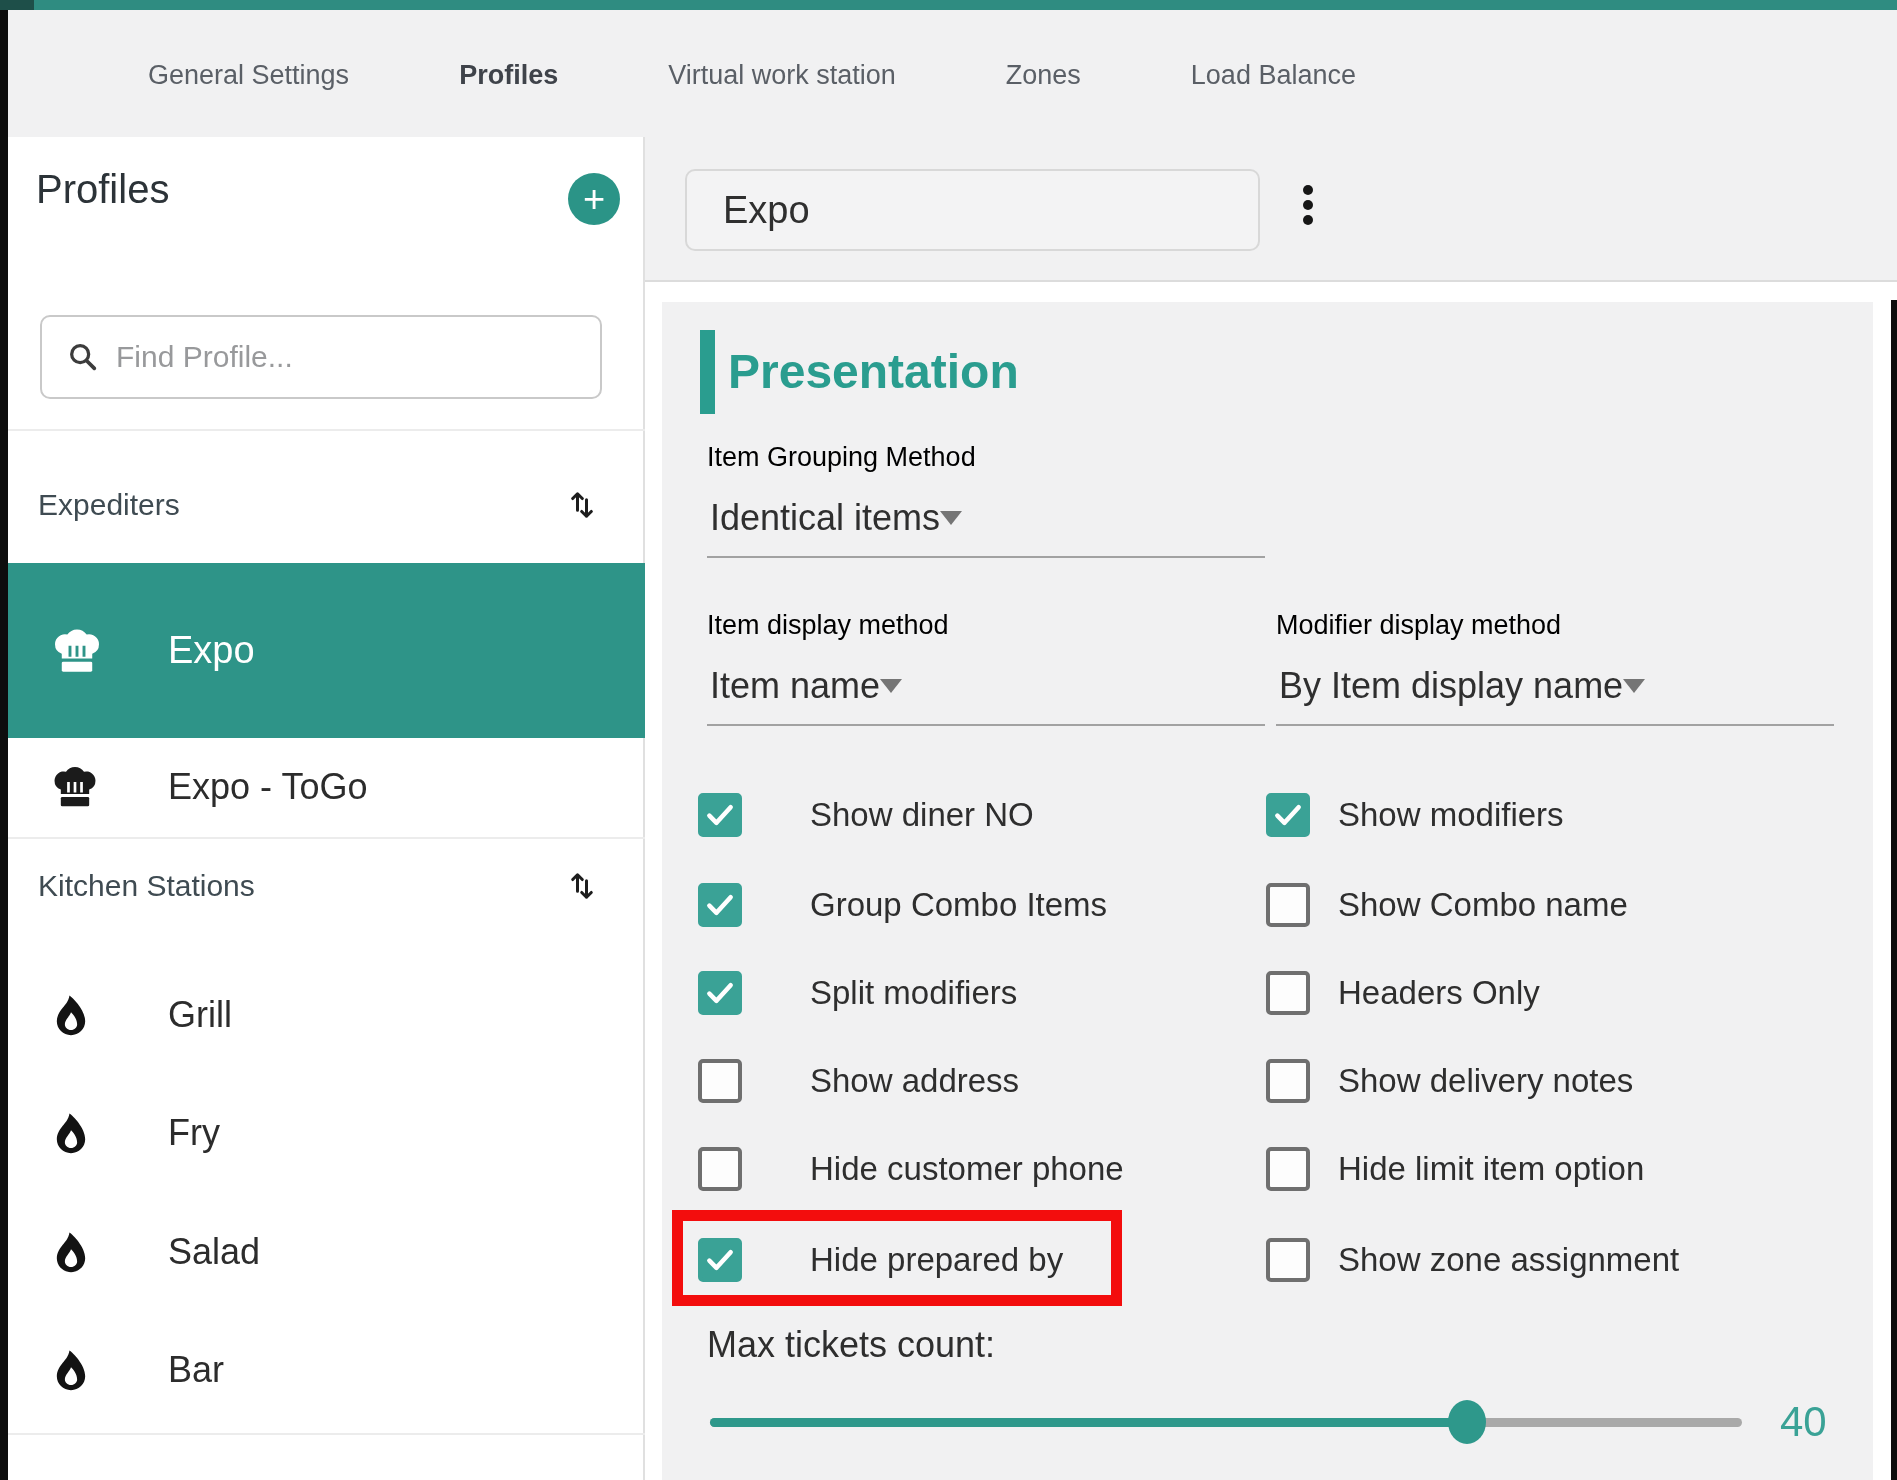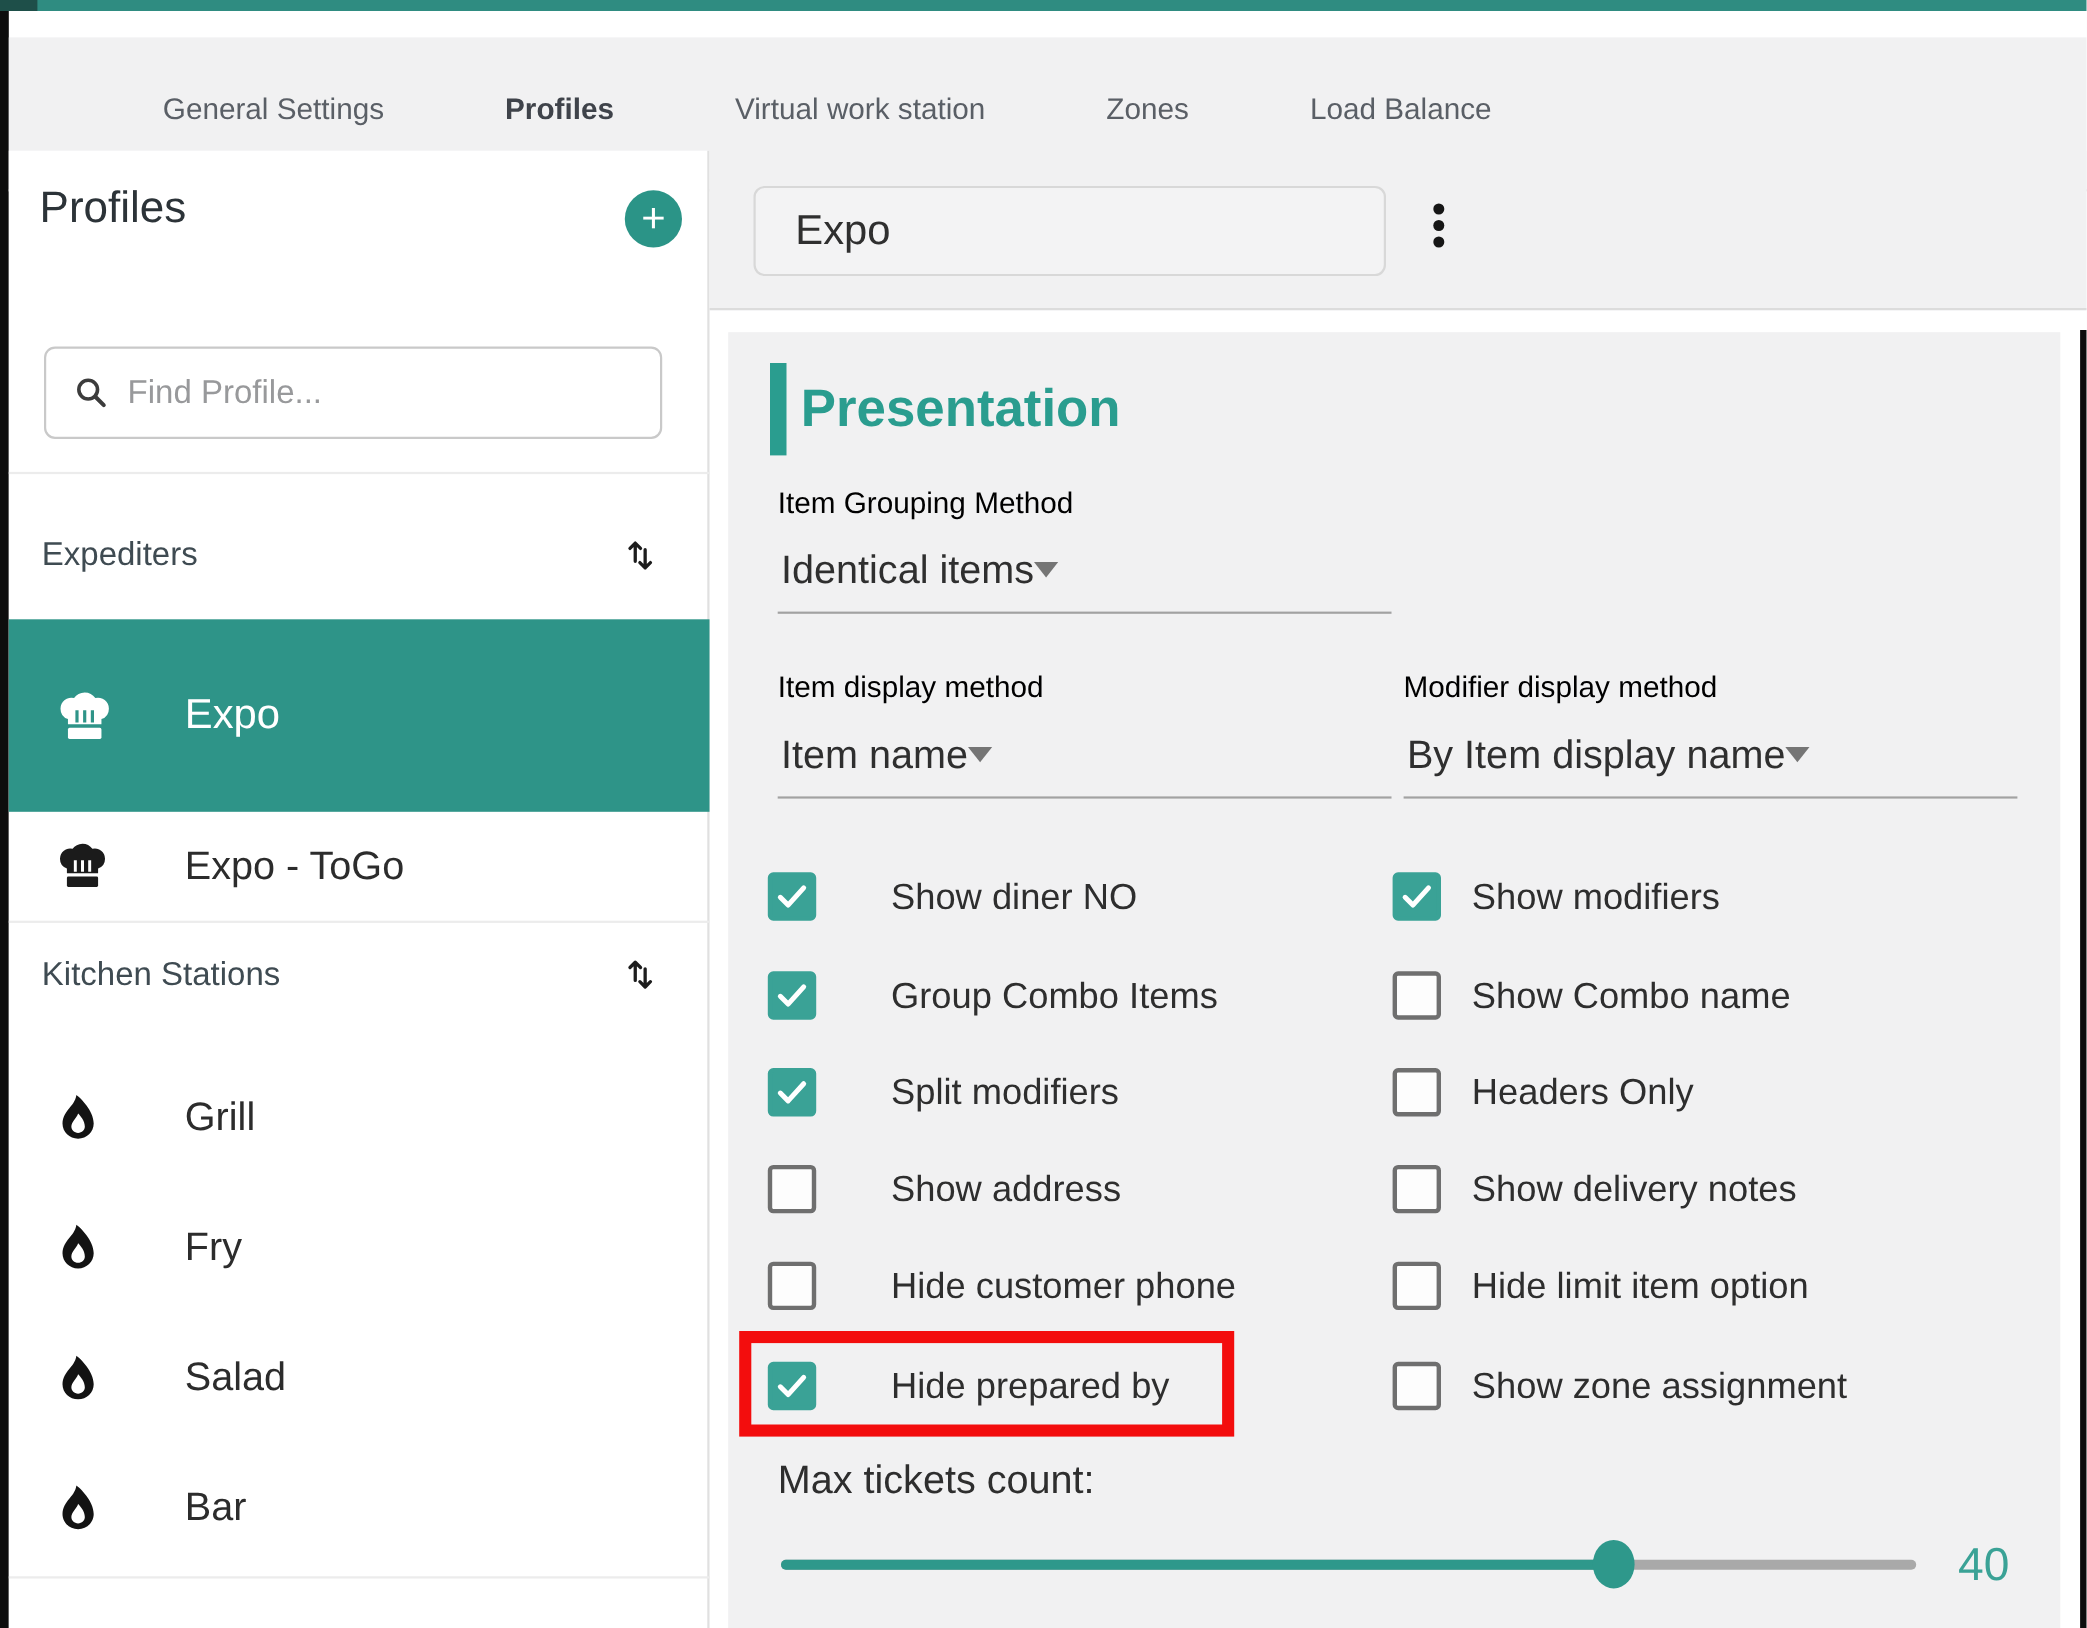--- a/index.html
+++ b/index.html
@@ -9,21 +9,21 @@
 
   
   #stage { position:relative; width:1897px; height:1480px; background:#fff; }
   .top-strip { left:0; top:0; width:1897px; height:10px; background:#2f8c81; }
   .top-strip-dark { left:0; top:0; width:34px; height:10px; background:#1e4f49; }
   .left-strip { left:0; top:10px; width:8px; height:1470px; background:#0d0d0d; }
   .right-strip { left:1891px; top:300px; width:6px; height:1180px; background:#0d0d0d; }
 
   
   .tabbar { left:8px; top:10px; width:1889px; height:140px; background:#f1f1f2;
-    border-bottom:2px solid #d9d9d9; display:flex; align-items:stretch; padding-left:85px;margin-top:24px; }
+    border-bottom:2px solid #d9d9d9; display:flex; align-items:stretch; padding-left:85px; }
   .tab { display:flex; align-items:center; padding:0 55px; font-size:27px; color:#5a5f66;
     cursor:pointer; border-bottom:7px solid transparent; }
   .tab.active { color:#3f434a; font-weight:bold; border-bottom-color:#2e9488; }
 
   
   .sidebar { left:8px; top:137px; width:637px; height:1343px; background:#ffffff;
     border-right:2px solid #e0e0e0; }
   .sb-title { left:28px; top:30px; font-size:40px; color:#2c3338; }
   .plus-btn { left:560px; top:36px; width:52px; height:52px; border-radius:50%;
     background:#2b9487; color:#fff; display:flex; align-items:center; justify-content:center;

